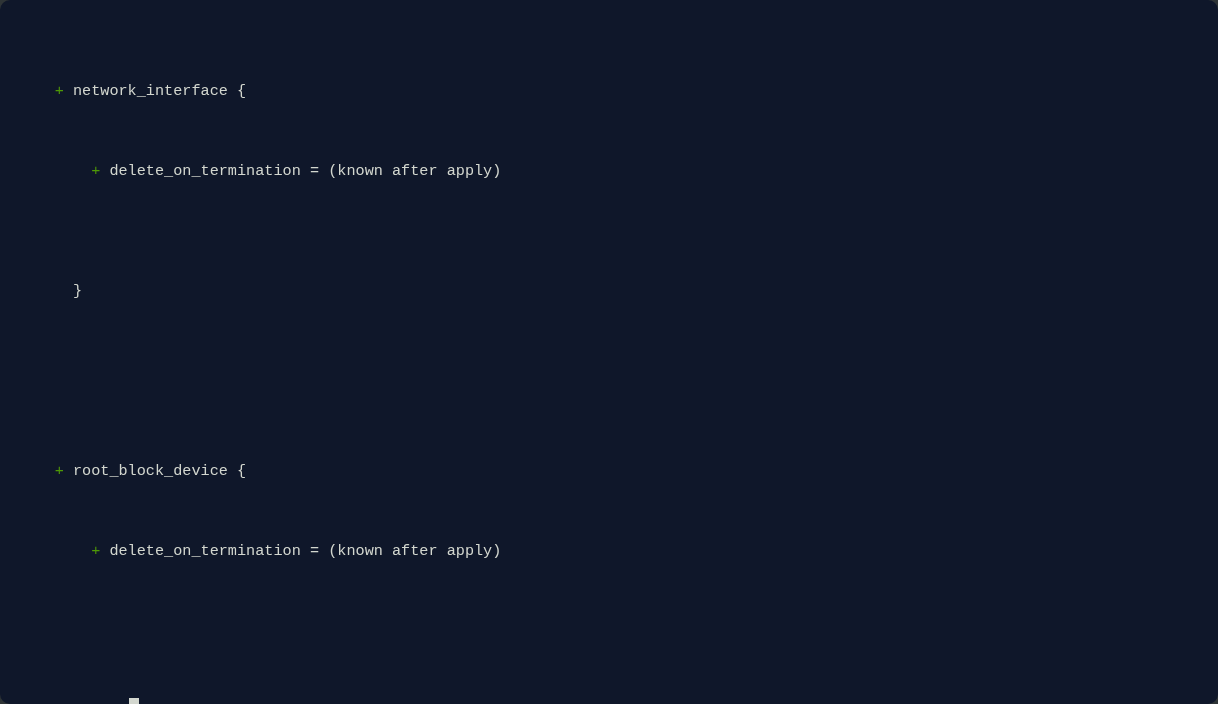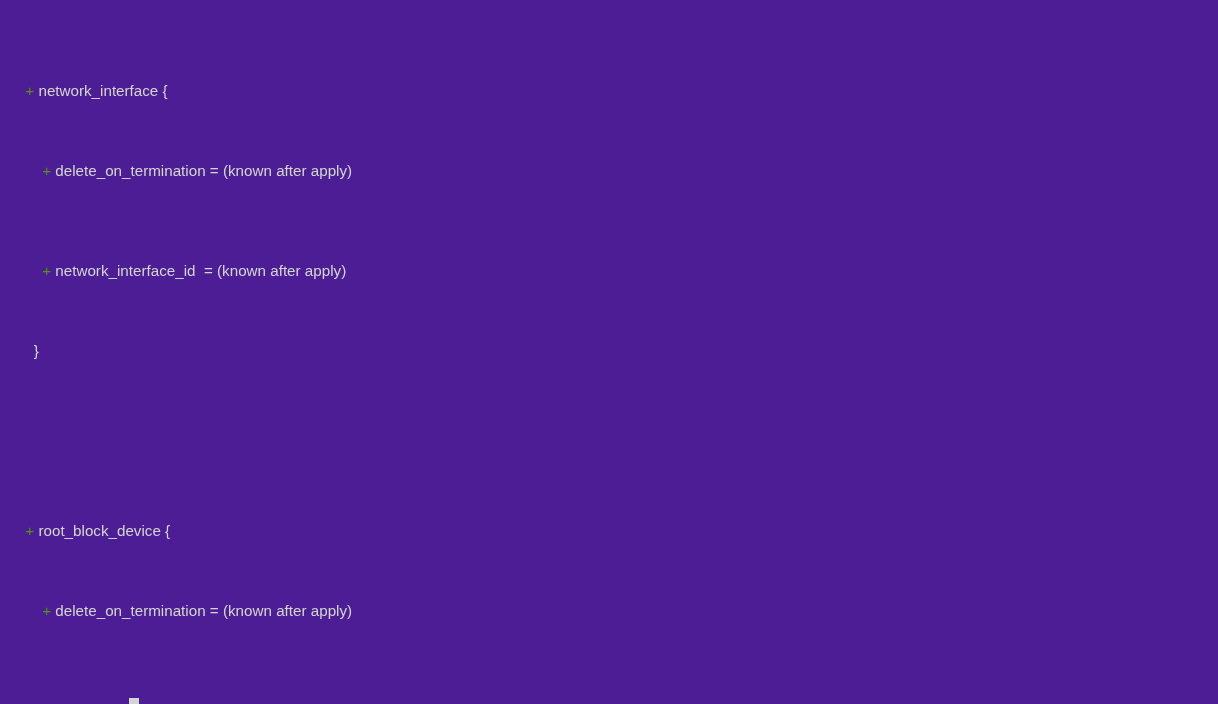--- a/index.html
+++ b/index.html
@@ -4,26 +4,27 @@
 <style>
   html, body {
     margin: 0;
     padding: 0;
     background: #2e3436;
   }
   #terminal {
     position: relative;
     width: 1218px;
     height: 704px;
-    background: #4c1d95;
+    background: #0f172a;
     overflow: hidden;
-    font-family: Liberation Sans, sans-serif;
+    font-family: Liberation Mono, monospace;
     font-size: 15.2px;
     line-height: 20px;
     color: #d3d7cf;
+    border-radius: 10px;
     -webkit-font-smoothing: antialiased;
   }
   .screen {
     position: absolute;
     left: 0;
     top: 0;
     padding: 1px 0 0 0;
     white-space: pre;
   }
   .line {
@@ -47,21 +48,20 @@
 
 <div id="terminal">
   <div class="screen">
 
     
     <div class="line"><span>      </span><span class="plus">+</span><span> </span><span>network_interface {</span></div>
 
     <div class="line"><span>          </span><span class="plus">+</span><span> </span><span>delete_on_termination</span><span> </span><span>=</span><span> </span><span>(known after apply)</span></div>
 
 
-    <div class="line"><span>          </span><span class="plus">+</span><span> </span><span>network_interface_id</span><span>  </span><span>=</span><span> </span><span>(known after apply)</span></div>
 
     <div class="line"><span>        </span><span>}</span></div>
 
     <div class="line"><span></span></div>
 
     
     <div class="line"><span>      </span><span class="plus">+</span><span> </span><span>root_block_device {</span></div>
 
     <div class="line"><span>          </span><span class="plus">+</span><span> </span><span>delete_on_termination</span><span> </span><span>=</span><span> </span><span>(known after apply)</span></div>
 

